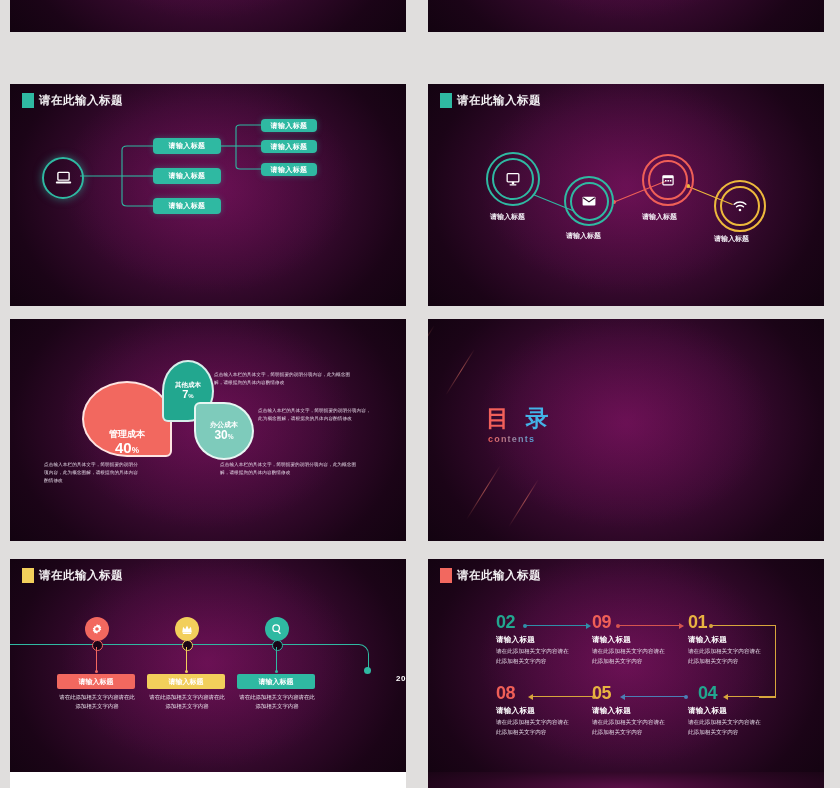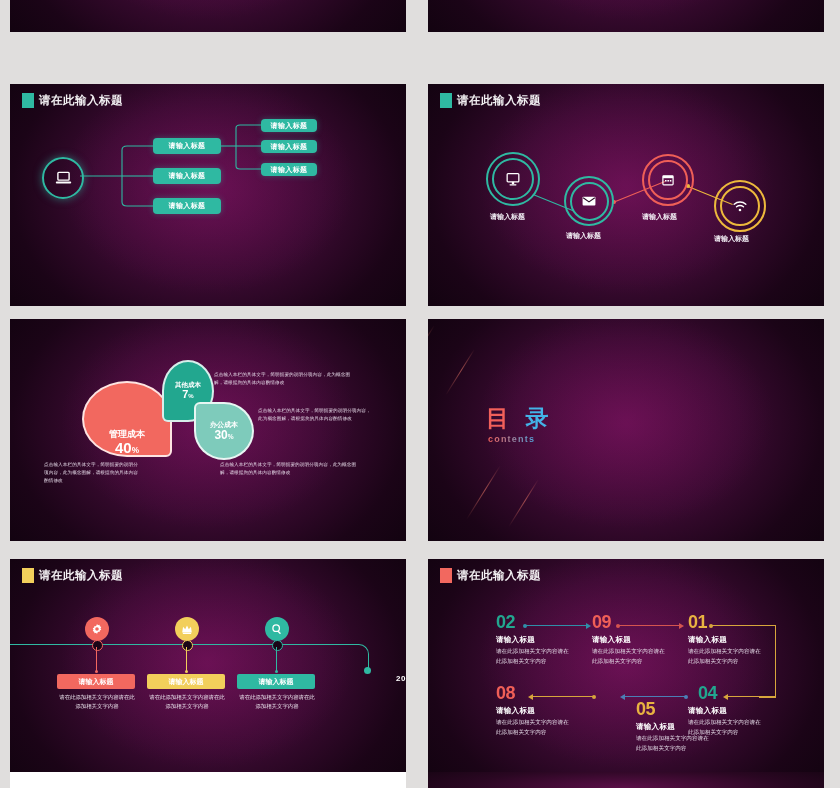--- a/index.html
+++ b/index.html
@@ -363,21 +363,21 @@
       <div class="num" style="color:#e8b341;">01</div>
       <div class="st">请输入标题</div>
       <div class="sb">请在此添加相关文字内容请在此添加相关文字内容</div>
     </div>
 
     <div class="step px" style="left:68px;top:125px;">
       <div class="num" style="color:#ef5f57;">08</div>
       <div class="st">请输入标题</div>
       <div class="sb">请在此添加相关文字内容请在此添加相关文字内容</div>
     </div>
-    <div class="step px" style="left:164px;top:141px;margin-left:44px;">
+    <div class="step px" style="left:164px;top:125px;">
       <div class="num" style="color:#e8b341;">05</div>
       <div class="st">请输入标题</div>
       <div class="sb">请在此添加相关文字内容请在此添加相关文字内容</div>
     </div>
     <div class="step px" style="left:260px;top:125px;">
       <div class="num" style="color:#22a78f;padding-left:10px;">04</div>
       <div class="st">请输入标题</div>
       <div class="sb">请在此添加相关文字内容请在此添加相关文字内容</div>
     </div>
   </div>

